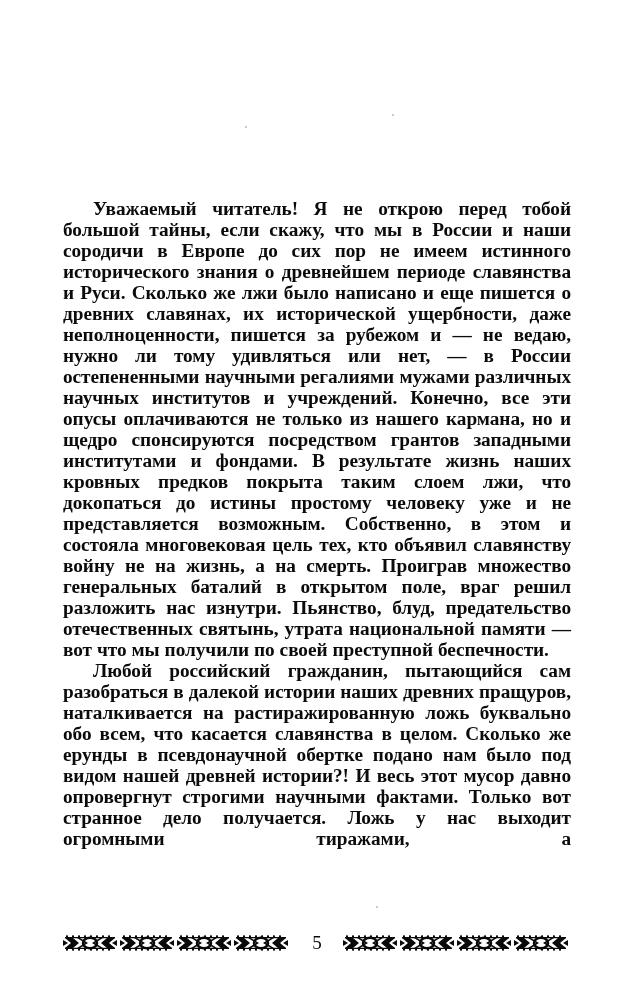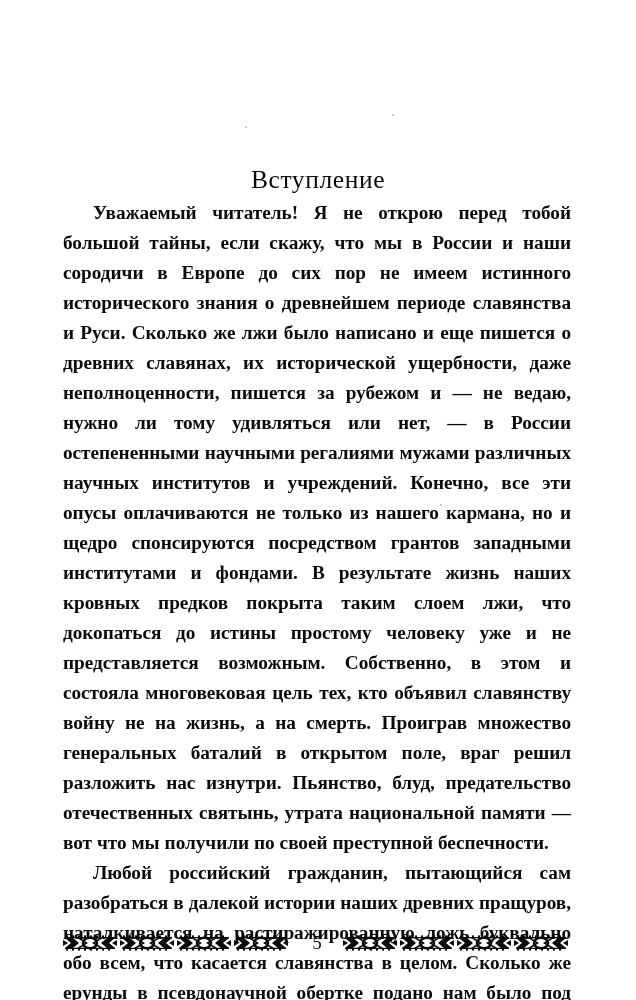--- a/index.html
+++ b/index.html
@@ -37,21 +37,21 @@
   
   .text-block {
     position: absolute;
     top: 198px;
     left: 63px;
     width: 508px;
   }
   .para {
     margin: 0;
     font-size: 19.3px;
-    line-height: 30px;
+    line-height: 21px;
     text-align: justify;
     text-justify: inter-word;
     color: #0b0b0b;
     font-weight: 600;
     letter-spacing: -0.05px;
     word-spacing: 0.2px;
   }
   .para + .para {
     margin-top: 0;
   }
@@ -109,21 +109,20 @@
 </head>
 <body>
 
 <div class="page">
 
   <div class="speck" style="left:245px;top:126px;width:2px;height:2px;"></div>
   <div class="speck" style="left:392px;top:114px;width:2px;height:2px;"></div>
   <div class="speck" style="left:440px;top:504px;width:2px;height:2px;"></div>
   <div class="speck" style="left:376px;top:906px;width:2px;height:2px;"></div>
 
-  <h1 class="chapter-title">Вступление</h1>
 
   <div class="text-block">
     <p class="para indent">Уважаемый читатель! Я не открою перед тобой большой тайны, если скажу, что мы в России и наши сородичи в Европе до сих пор не имеем истинного исторического знания о древнейшем периоде славянства и Руси. Сколько же лжи было написано и еще пишется о древних славянах, их исторической ущербности, даже неполноценности, пишется за рубежом и — не ведаю, нужно ли тому удивляться или нет, — в России остепененными научными регалиями мужами различных научных институтов и учреждений. Конечно, все эти опусы оплачиваются не только из нашего кармана, но и щедро спонсируются посредством грантов западными институтами и фондами. В результате жизнь наших кровных предков покрыта таким слоем лжи, что докопаться до истины простому человеку уже и не представляется возможным. Собственно, в этом и состояла многовековая цель тех, кто объявил славянству войну не на жизнь, а на смерть. Проиграв множество генеральных баталий в открытом поле, враг решил разложить нас изнутри. Пьянство, блуд, предательство отечественных святынь, утрата национальной памяти — вот что мы получили по своей преступной беспечности.</p>
     <p class="para indent flow-out">Любой российский гражданин, пытающийся сам разобраться в далекой истории наших древних пращуров, наталкивается на растиражированную ложь буквально обо всем, что касается славянства в целом. Сколько же ерунды в псевдонаучной обертке подано нам было под видом нашей древней истории?! И весь этот мусор давно опровергнут строгими научными фактами. Только вот странное дело получается. Ложь у нас выходит огромными тиражами, а</p>
   </div>
 
   <div class="footer">
 
     <div class="ornament">
       <svg viewBox="0 0 228 20" preserveAspectRatio="none" aria-hidden="true">

